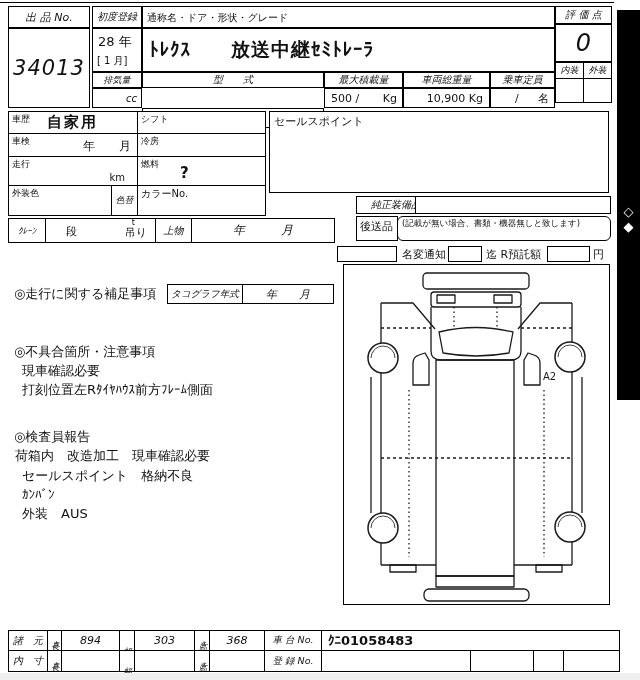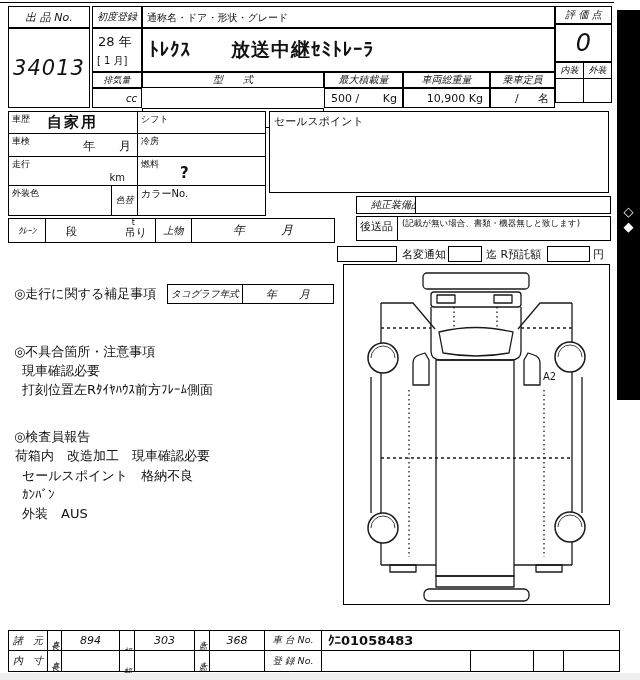--- a/index.html
+++ b/index.html
@@ -156,21 +156,21 @@
 </div>
 
 <div class="c ctr" style="left:356px;top:196px;width:80px;height:18px;font-size:10px;">
     <span>純正装備品</span>
   </div>
 <div class="c" style="left:415px;top:196px;width:196px;height:18px;"></div>
 
 <div class="c" style="left:356px;top:216px;width:42px;height:25px;">
     <span class="t" style="left:3px;top:4px;font-size:11px;">後送品</span>
   </div>
-<div class="c" style="left:397px;top:216px;width:214px;height:25px;">
+<div class="c" style="left:397px;top:216px;width:214px;height:25px;border-radius:6px;">
     <span class="t" style="left:4px;top:2px;font-size:8.5px;">(記載が無い場合、書類・機器無しと致します)</span>
   </div>
 
 <div class="c" style="left:337px;top:246px;width:60px;height:16px;"></div>
 <span class="t" style="left:402px;top:249px;font-size:11px;">名変通知</span>
 <div class="c" style="left:448px;top:246px;width:34px;height:16px;"></div>
 <span class="t" style="left:486px;top:249px;font-size:11px;">迄  R預託額</span>
 <div class="c" style="left:547px;top:246px;width:43px;height:16px;"></div>
 <span class="t" style="left:593px;top:249px;font-size:11px;">円</span>
 

